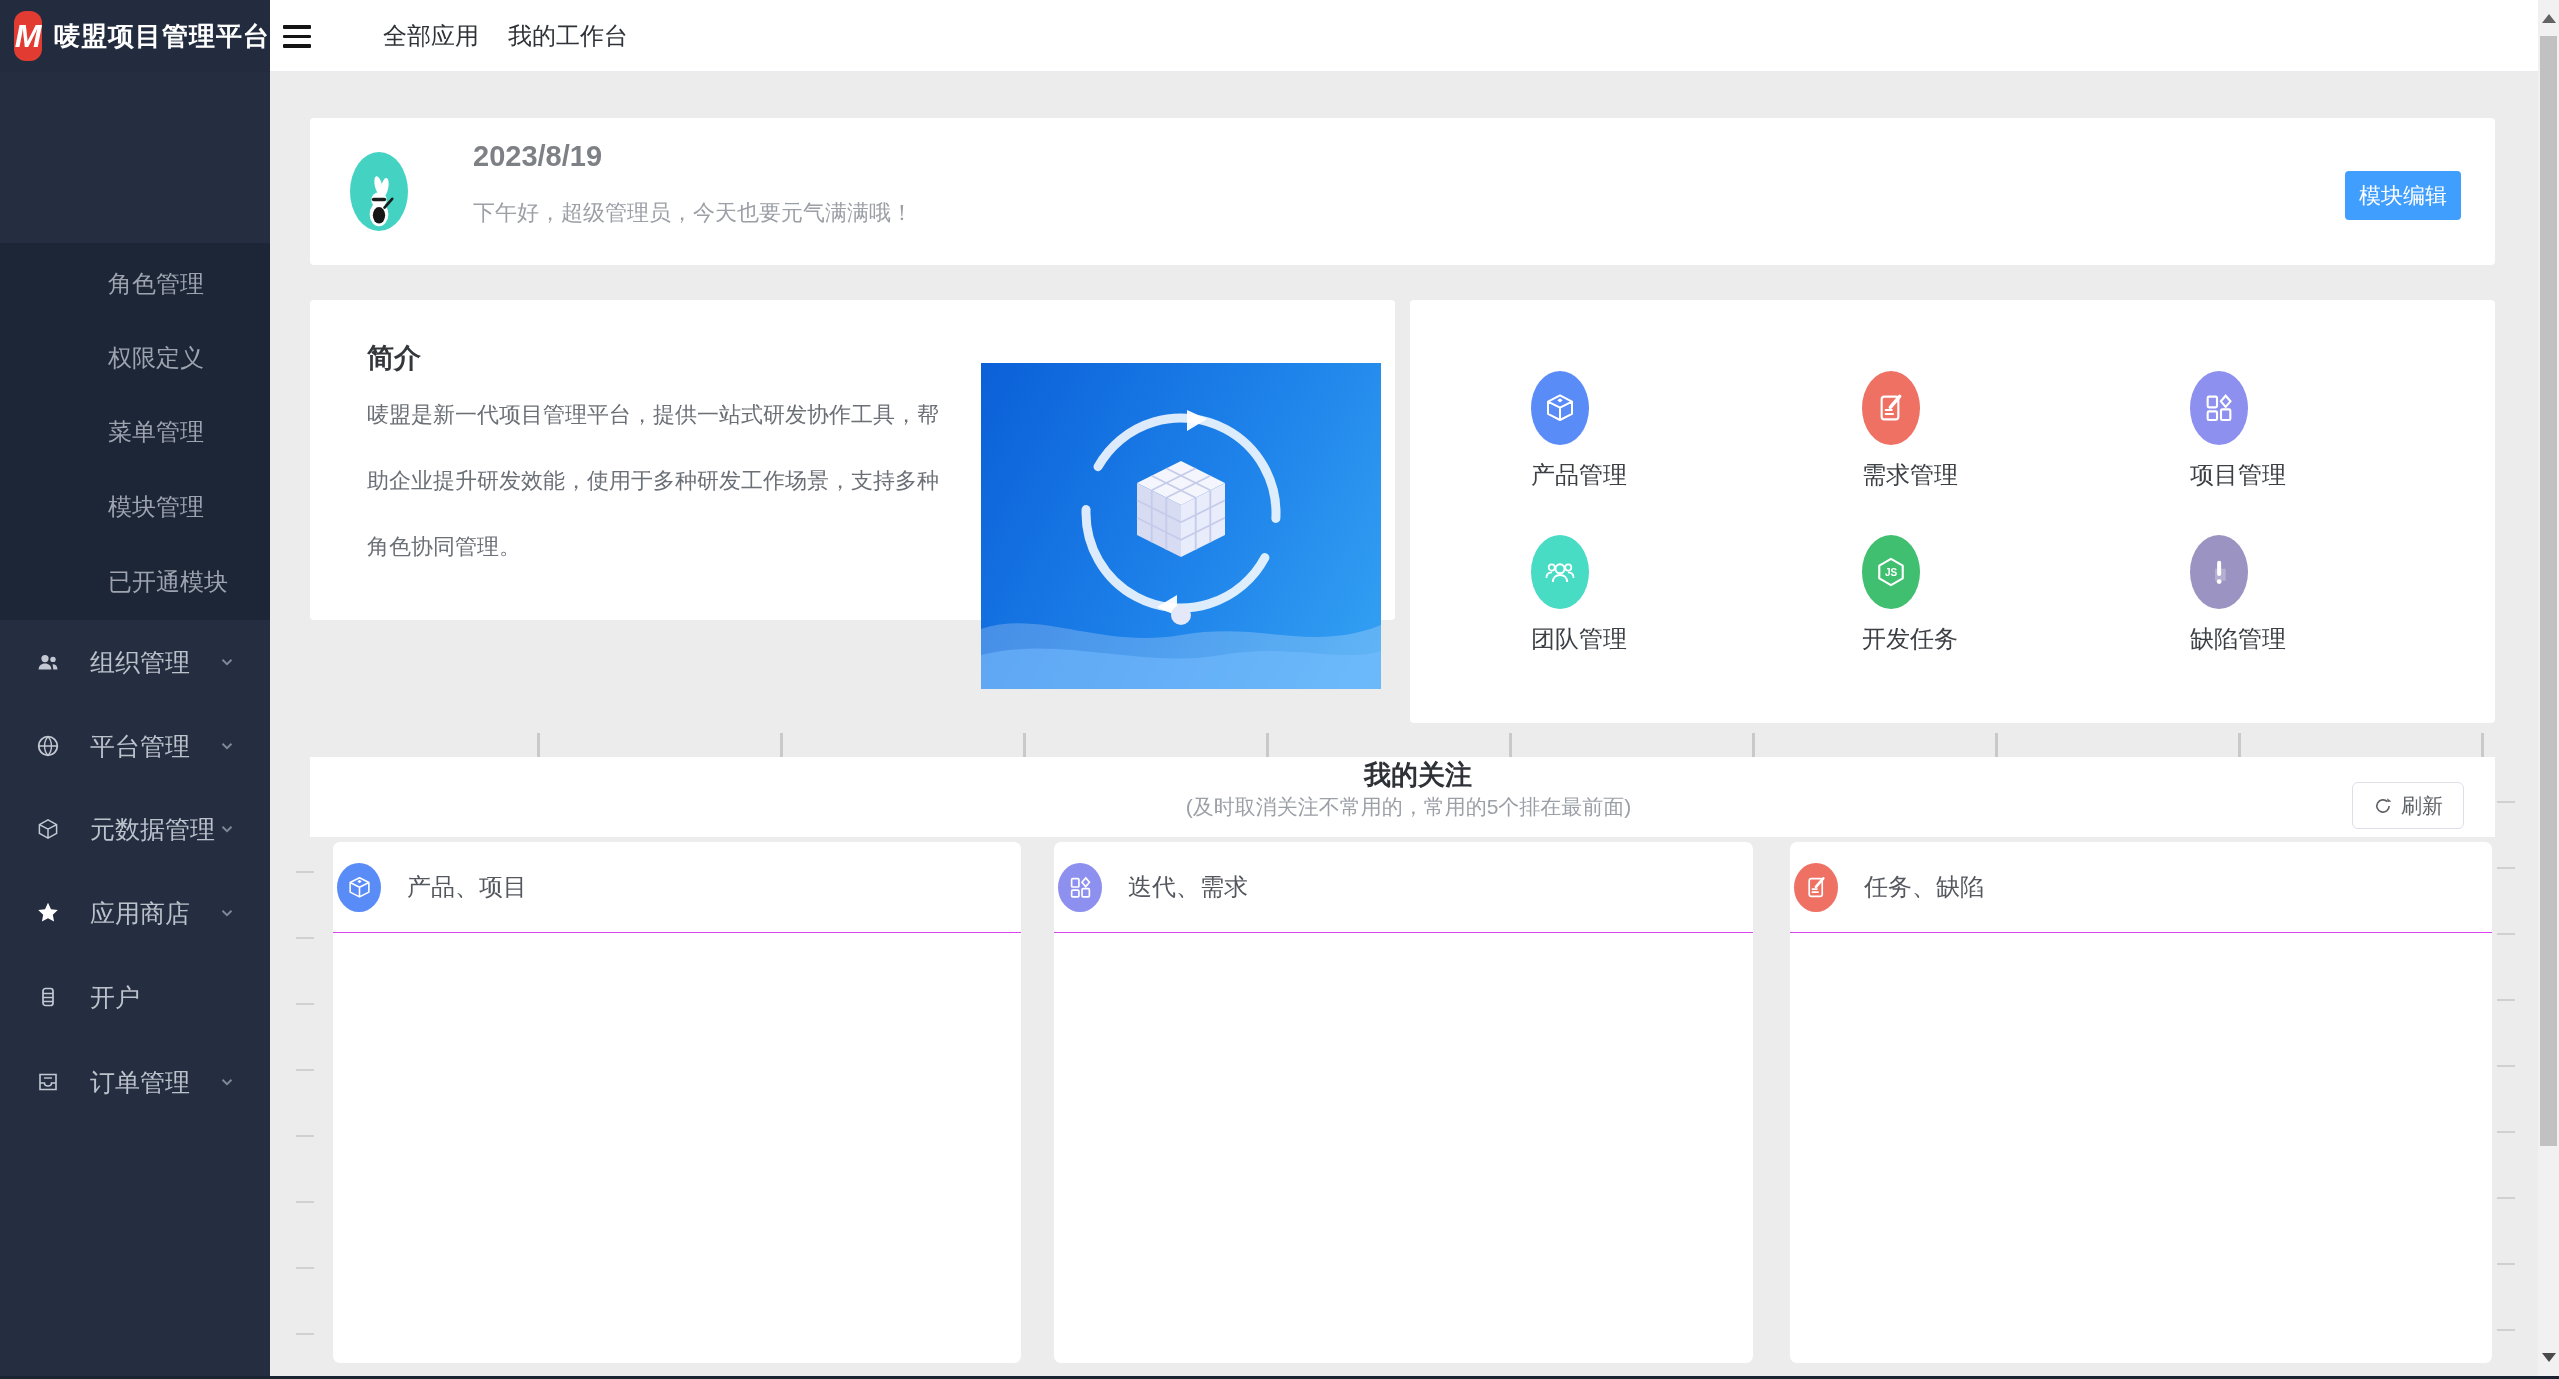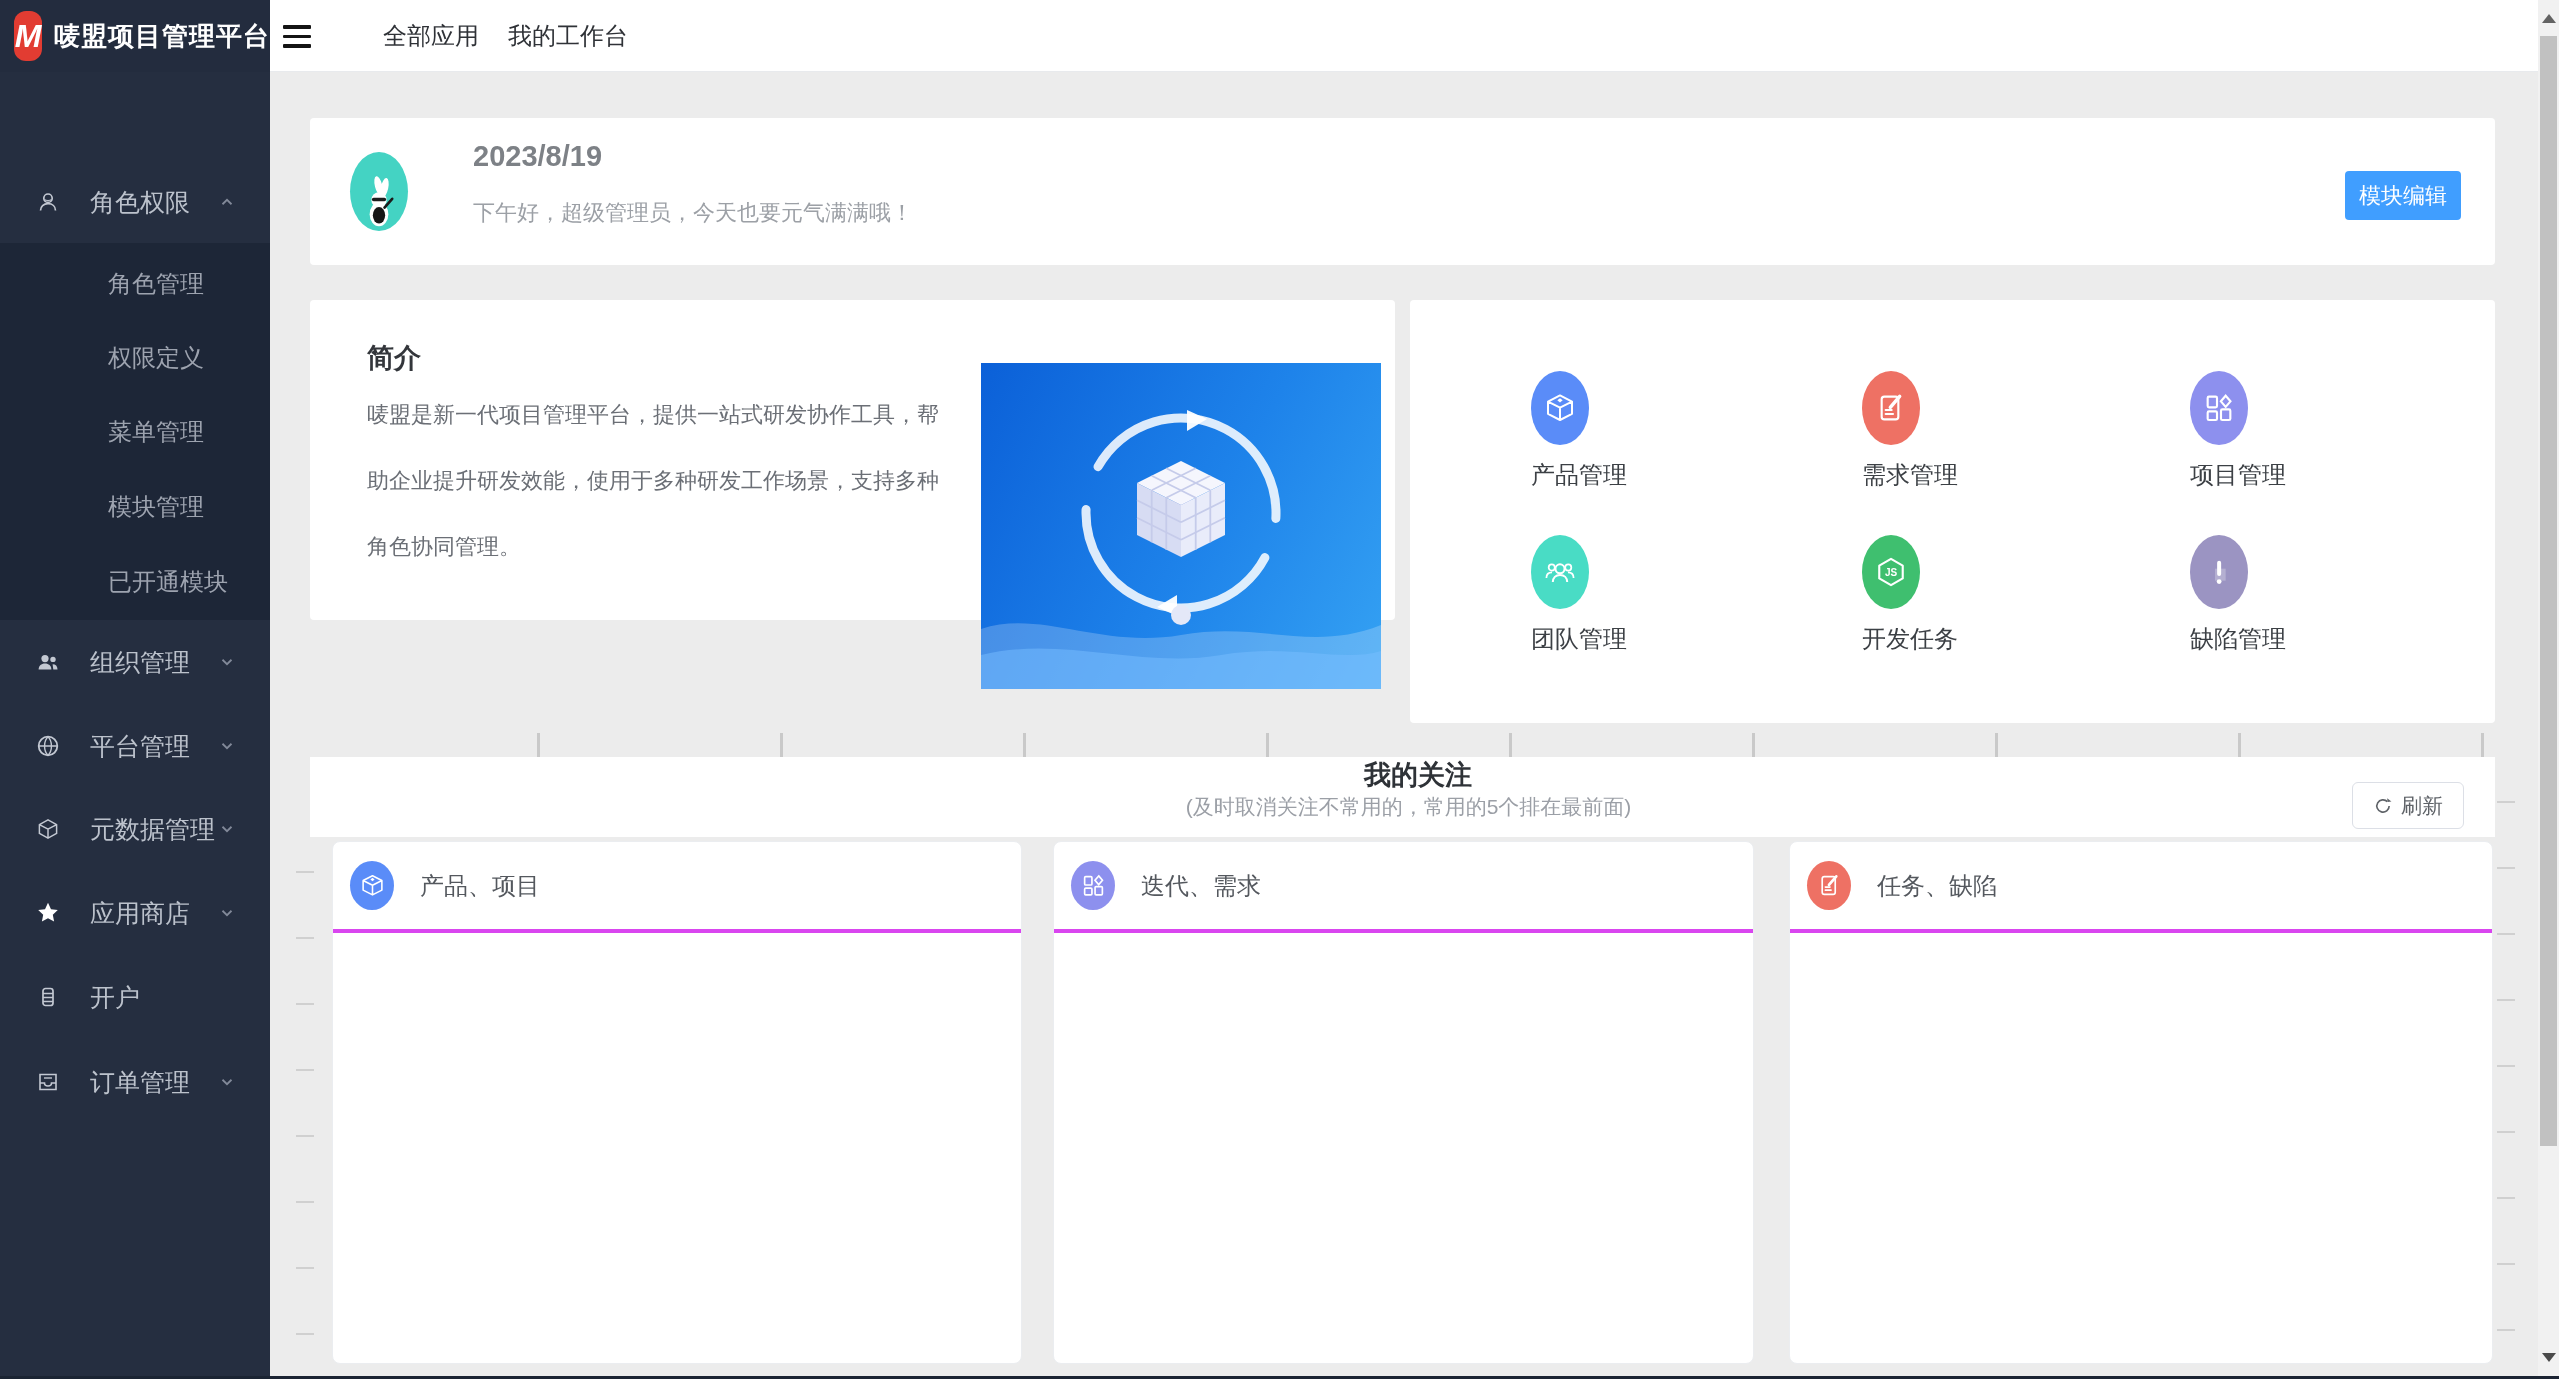--- a/index.html
+++ b/index.html
@@ -67,21 +67,21 @@
   .ruler-line { position:absolute; width:18px; height:2px; background:#d0d0d0; }
 
   
   .follow-band { position:absolute; left:310px; top:757px; width:2185px; height:80px; background:#fff; display:flex; align-items:center;flex-direction:column; }
   .follow-title { font-size:27px; font-weight:bold; color:#2e3237; margin-left:31px; }
   .follow-sub { font-size:21px; color:#9b9fa6; margin-left:12px; }
   .refresh-btn { position:absolute; right:31px; top:25px; width:112px; height:47px; background:#fff; border:1px solid #dcdfe6; border-radius:6px; display:flex; align-items:center; justify-content:center; gap:8px; cursor:pointer; }
   .refresh-btn span { font-size:21px; color:#5f6368; }
   .follow-card { position:absolute; top:841px; height:523px; background:#fff; border:1px solid #ebedf0; border-radius:8px; }
   .fc-0 { left:332px; width:690px; } .fc-1 { left:1053px; width:701px; } .fc-2 { left:1789px; width:704px; }
-  .fc-header { height:91px; border-bottom:4px solid #d946ef; display:flex; align-items:center; padding-left:17px; }
+  .fc-header { height:91px; border-bottom:1px solid #d946ef; display:flex; align-items:center; padding-left:4px; }
   .fc-icon { width:44px; height:49px; border-radius:50%; display:flex; align-items:center; justify-content:center; }
   .fc-icon svg { width:25px; height:25px; }
   .fc-label { font-size:24px; color:#54585e; margin-left:26px; }
 
   .bottom-edge { position:absolute; left:0; top:1376px; width:2559px; height:3px; background:#1b2433; z-index:11; }
 </style>
 </head>
 <body>
 
 <svg width="0" height="0" style="position:absolute">
@@ -197,33 +197,20 @@
       
       
       
     </div>
   </header>
 
   <aside class="sidebar">
     <div class="submenu-block"></div>
 
 
-    <div class="side-row" style="top:90px">
-      <span class="s-icon">
-          <svg viewBox="0 0 24 24">
-            <use href="#i-role"></use>
-          </svg>
-        </span>
-      <span>角色权限</span>
-      <span class="chev">
-          <svg width="18" height="18" viewBox="0 0 16 16">
-            <polyline points="4,10 8,6 12,10" fill="none" stroke="currentColor" stroke-width="1.6"></polyline>
-          </svg>
-        </span>
-    </div>
 
     <div class="side-sub" style="top:182px">角色管理</div>
     <div class="side-sub" style="top:256px">权限定义</div>
     <div class="side-sub" style="top:330px">菜单管理</div>
     <div class="side-sub" style="top:405px">模块管理</div>
     <div class="side-sub" style="top:480px">已开通模块</div>
 
     <div class="side-row" style="top:550px">
       <span class="s-icon">
           <svg viewBox="0 0 24 24">

